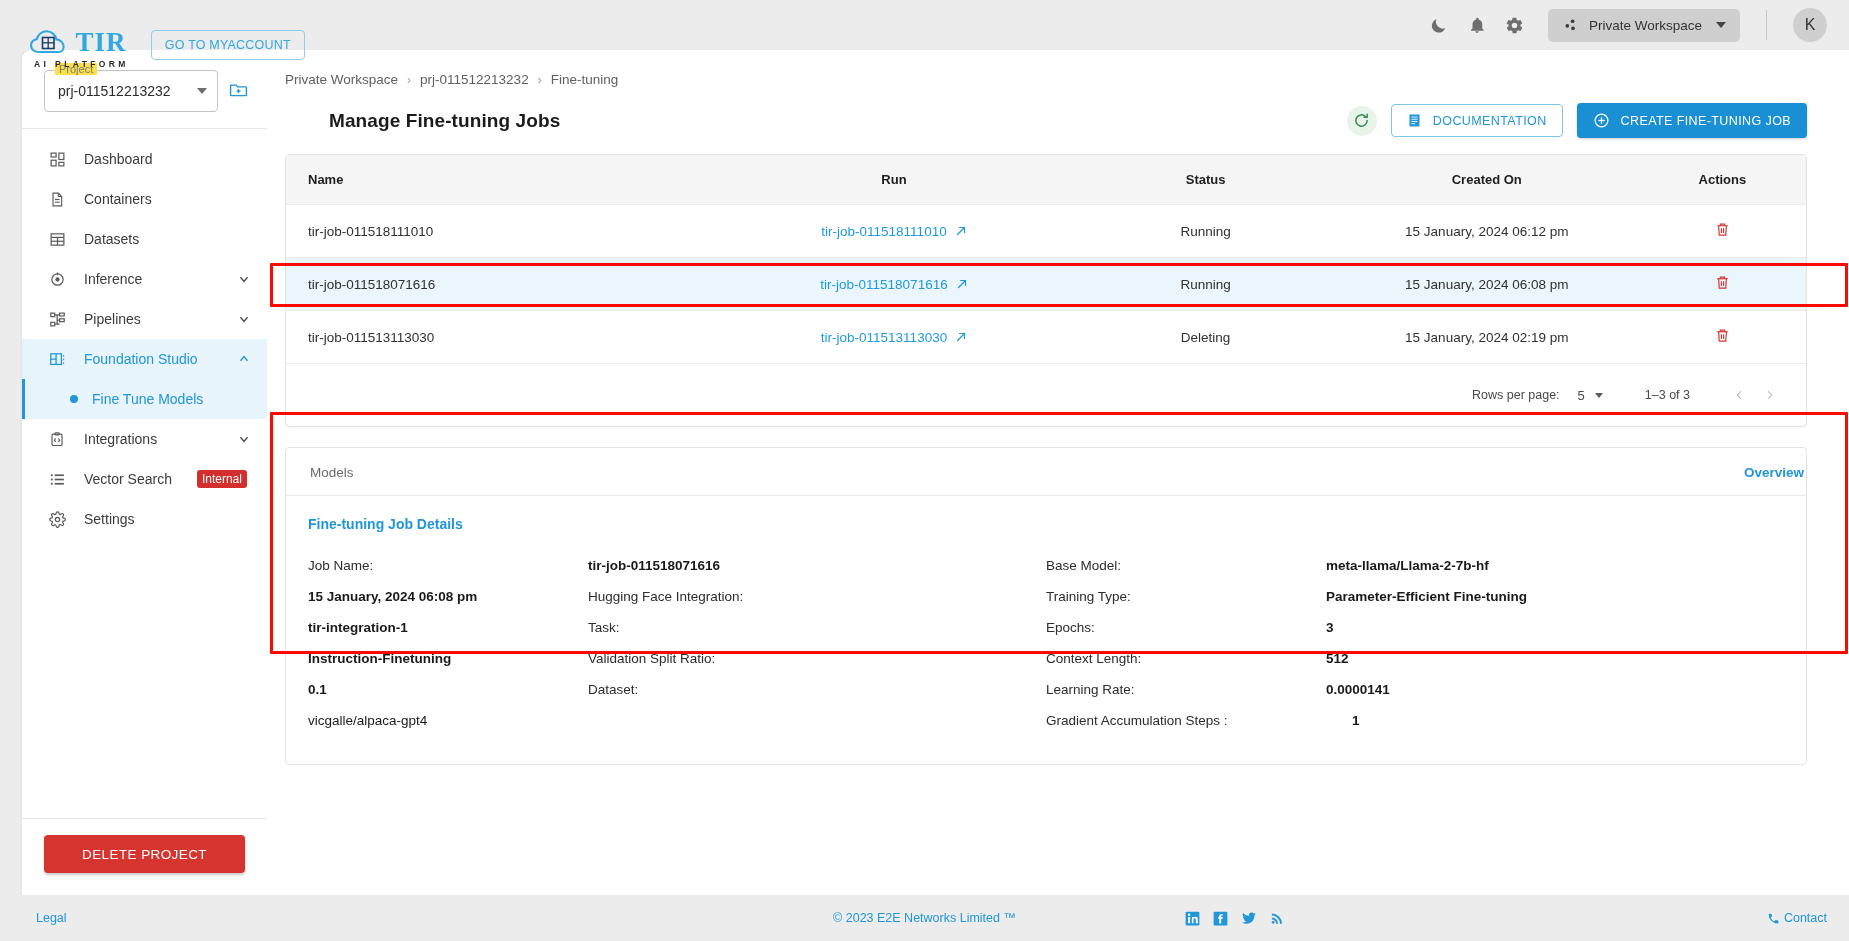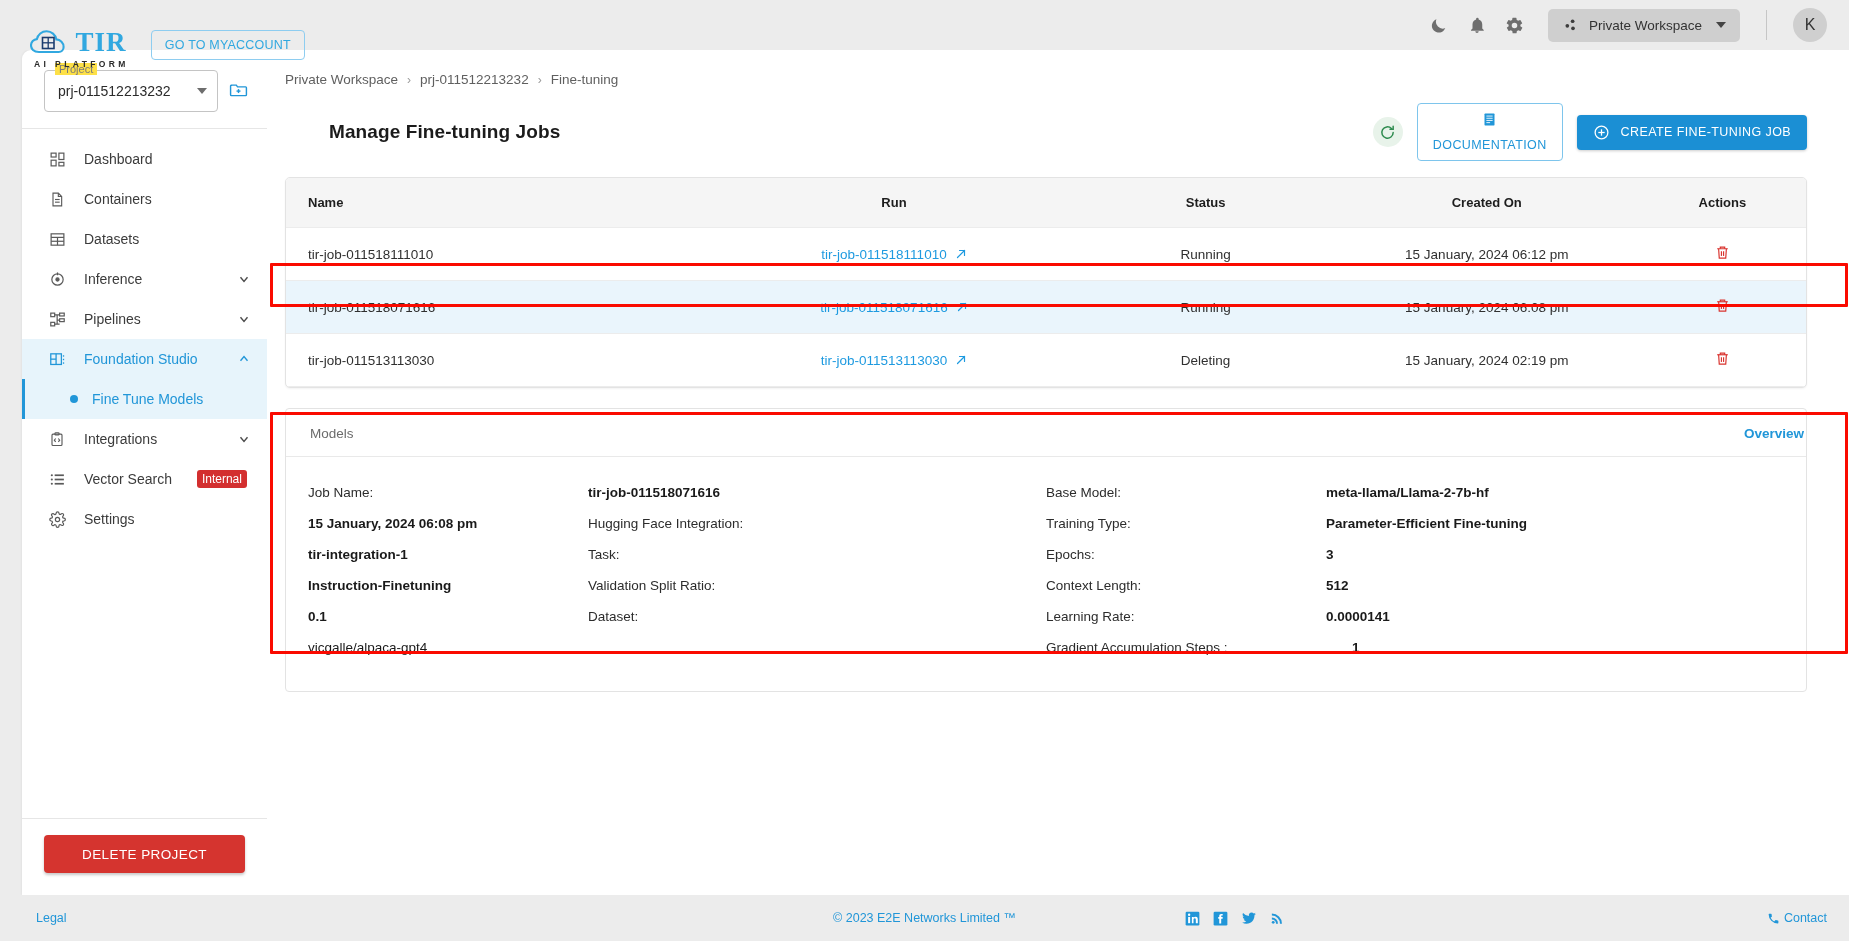--- a/index.html
+++ b/index.html
@@ -136,21 +136,20 @@
     width: 30px; height: 30px; border-radius: 50%;
     background: #e8f3ea; display: flex; align-items: center; justify-content: center;
     cursor: pointer; border: none;
   }
   .doc-btn {
     display: flex; align-items: center; gap: 11px;
     border: 1px solid #7ec5ec; border-radius: 4px;
     background: #fff; color: #2196d8;
     padding: 8px 15px; font-size: 12.5px; letter-spacing: .4px; cursor: pointer;
     font-family: "Liberation Sans", sans-serif;
-    flex-direction: column;
   }
   .create-btn {
     display: flex; align-items: center; gap: 11px;
     border: none; border-radius: 4px;
     background: #1b8fd4; color: #fff;
     padding: 9px 16px; font-size: 12.5px; letter-spacing: .4px; cursor: pointer;
     box-shadow: 0 1px 3px rgba(0,0,0,.2);
     font-family: "Liberation Sans", sans-serif;
   }
 
@@ -591,28 +590,47 @@
                           <line x1="10.3" y1="10" x2="10.3" y2="17.5"></line>
                           <line x1="13.7" y1="10" x2="13.7" y2="17.5"></line>
                       </svg>
                     </span>
                   </button>
                 </td>
               </tr>
             </tbody>
           </table>
 
+          <div class="pager">
+            <span class="rpp-label">Rows per page:</span>
+            <span class="rpp-val">
+              <span>5</span>
+              <span class="rpp-caret"></span>
+            </span>
+            <span class="range">1–3 of 3</span>
+            <span class="pg-arrow">
+              <svg width="11" height="16" viewBox="0 0 24 24" fill="none" stroke="#b4b4b4" stroke-width="2.2">
+                  <polyline points="15,4 7,12 15,20"></polyline>
+                </svg>
+            </span>
+            <span class="pg-arrow">
+              <svg width="11" height="16" viewBox="0 0 24 24" fill="none" stroke="#b4b4b4" stroke-width="2.2">
+                  <polyline points="9,4 17,12 9,20"></polyline>
+                </svg>
+            </span>
+          </div>
         </div>
 
         <div class="details-card">
           <div class="tabs">
             <button class="tab">Models</button>
             <button class="tab active">Overview</button>
           </div>
           <div class="details-body">
+            <div class="details-heading">Fine-tuning Job Details</div>
             <div class="dgrid">
 
               <div class="dcol">
                 <div class="dlabel">Job Name:</div>
                 <div class="dvalue">tir-job-011518071616</div>
                 <div class="dvalue">15 January, 2024 06:08 pm</div>
                 <div class="dlabel">Hugging Face Integration:</div>
                 <div class="dvalue">tir-integration-1</div>
                 <div class="dlabel">Task:</div>
                 <div class="dvalue">Instruction-Finetuning</div>

